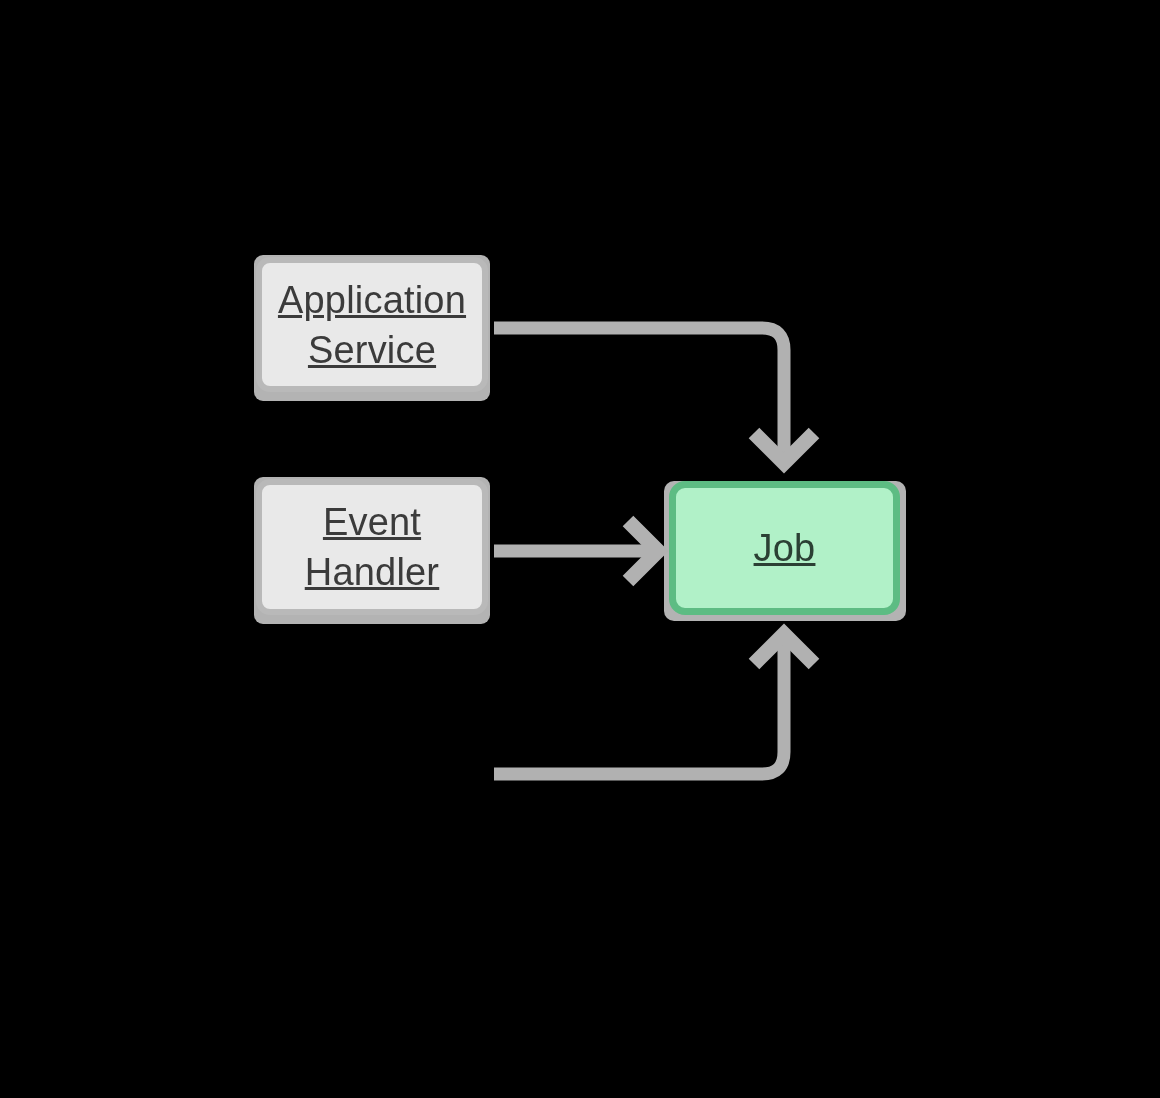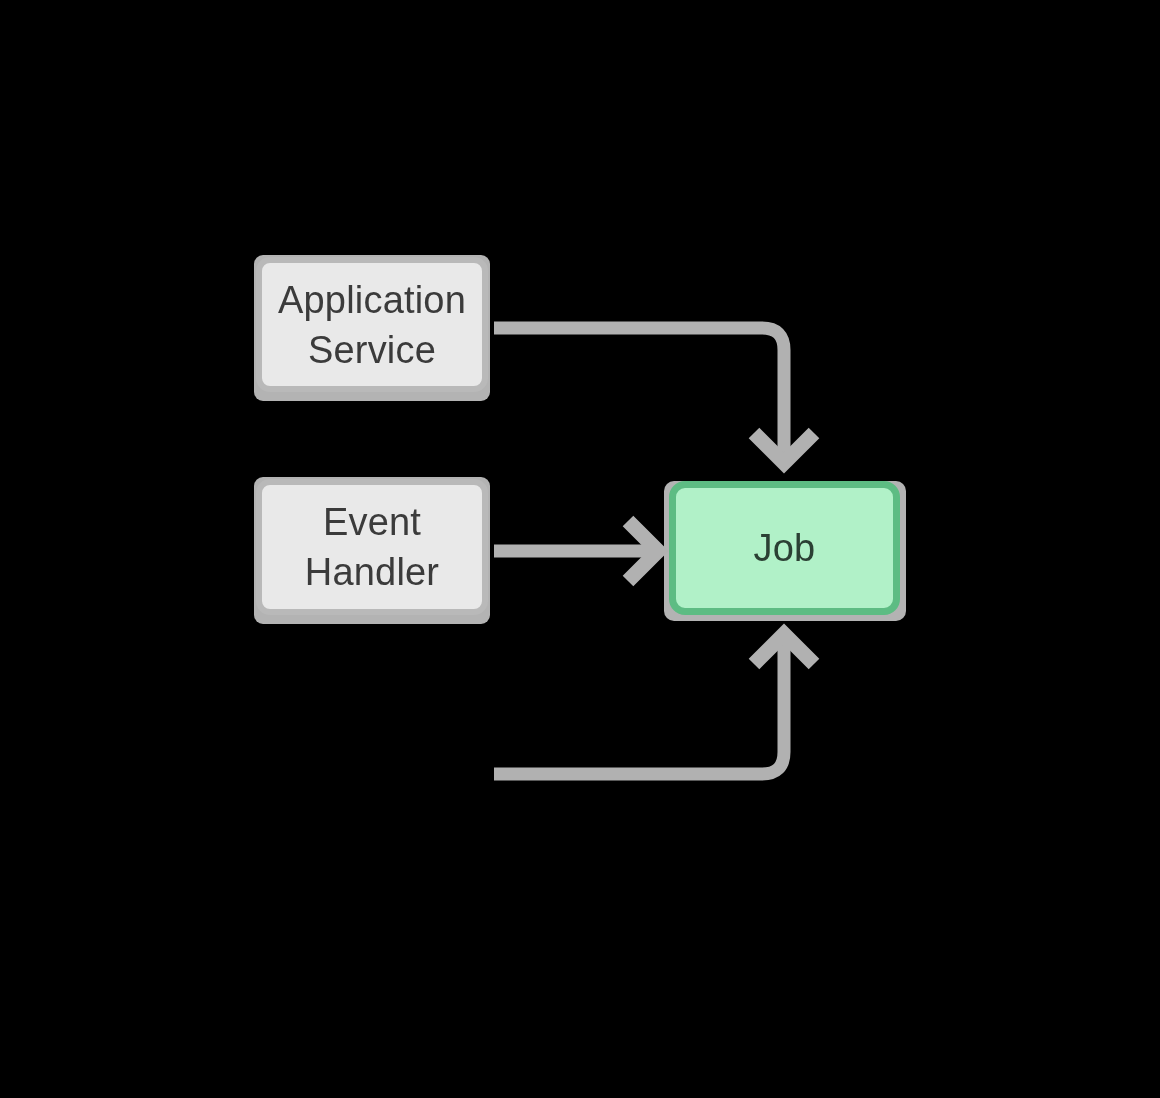--- a/index.html
+++ b/index.html
@@ -43,20 +43,21 @@
     position: absolute;
     box-sizing: border-box;
     display: flex;
     align-items: center;
     justify-content: center;
     text-align: center;
     font-size: 38px;
     line-height: 50px;
     font-weight: 500;
     letter-spacing: 0.2px;
+    text-decoration: underline;
   }
   
   .node::before {
     content: "";
     position: absolute;
     z-index: -1;
     background: var(--shadow, #b3b3b3);
     border-radius: 9px;
   }
   .node.gray {

